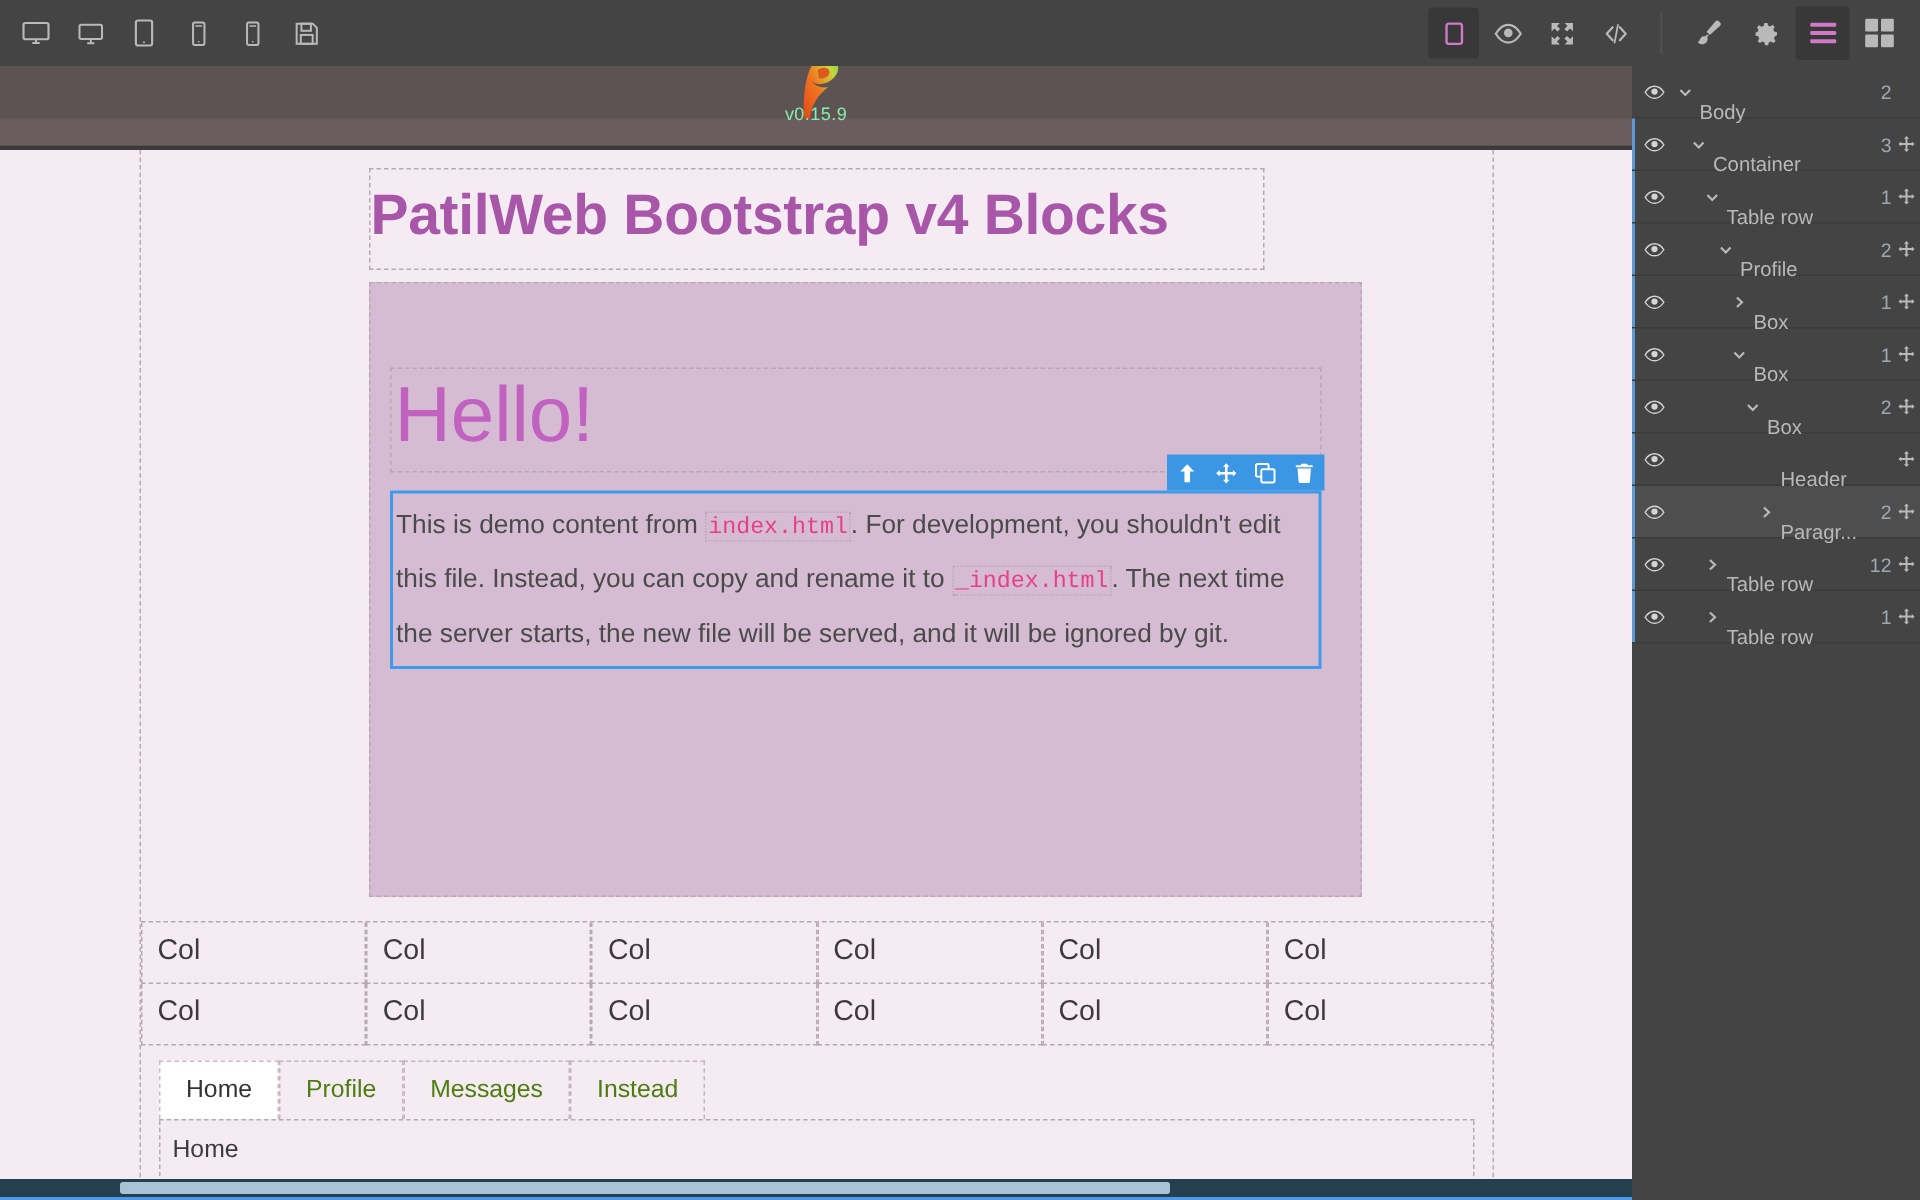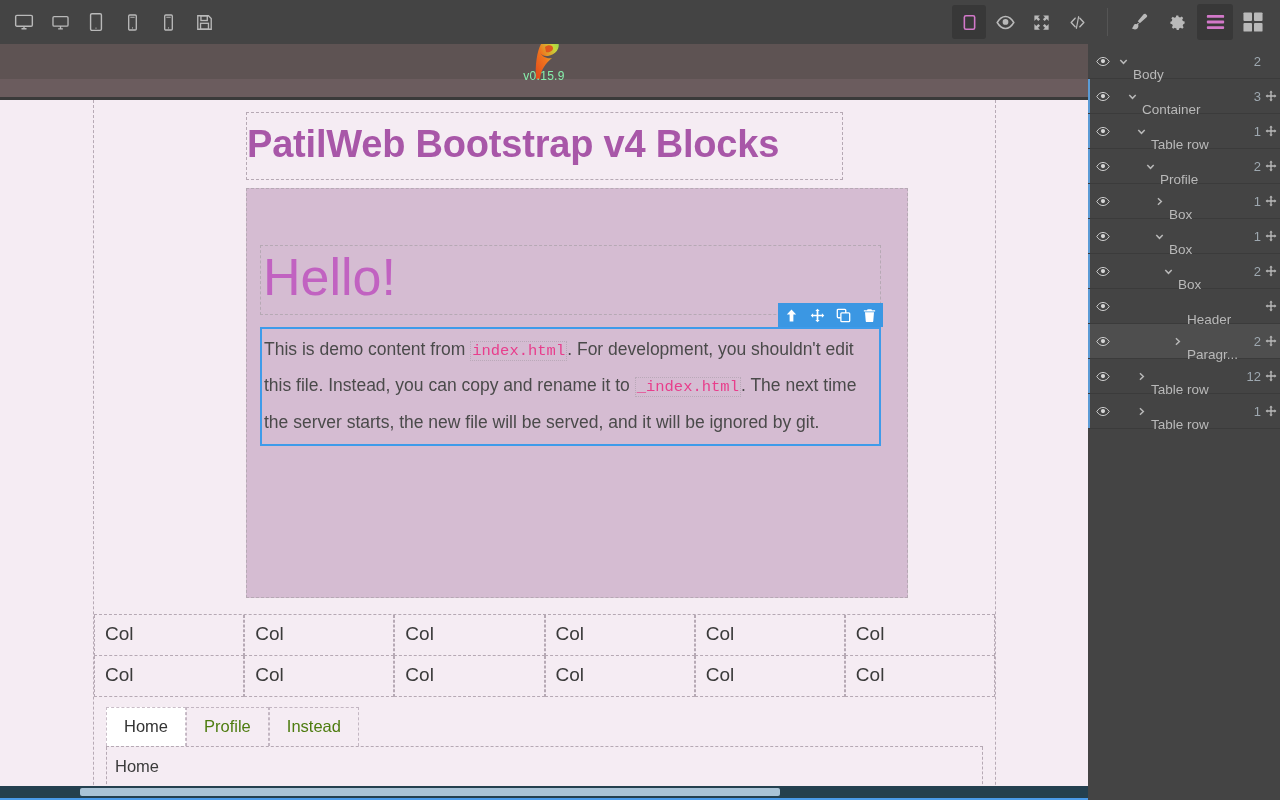--- a/index.html
+++ b/index.html
@@ -340,20 +340,21 @@
                 <div class="cell">Col</div>
                 <div class="cell">Col</div>
                 <div class="cell">Col</div>
                 <div class="cell">Col</div>
               </div>
 
               <div class="tabs-block">
                 <div class="tabs-nav">
                   <div class="tab active">Home</div>
                   <div class="tab">Profile</div>
+                  <div class="tab">Messages</div>
                   <div class="tab">Instead</div>
                 </div>
                 <div class="tab-panel">Home</div>
               </div>
 
             </div>
           </div>
 
           <div class="hscroll">
             <div class="thumb"></div>

